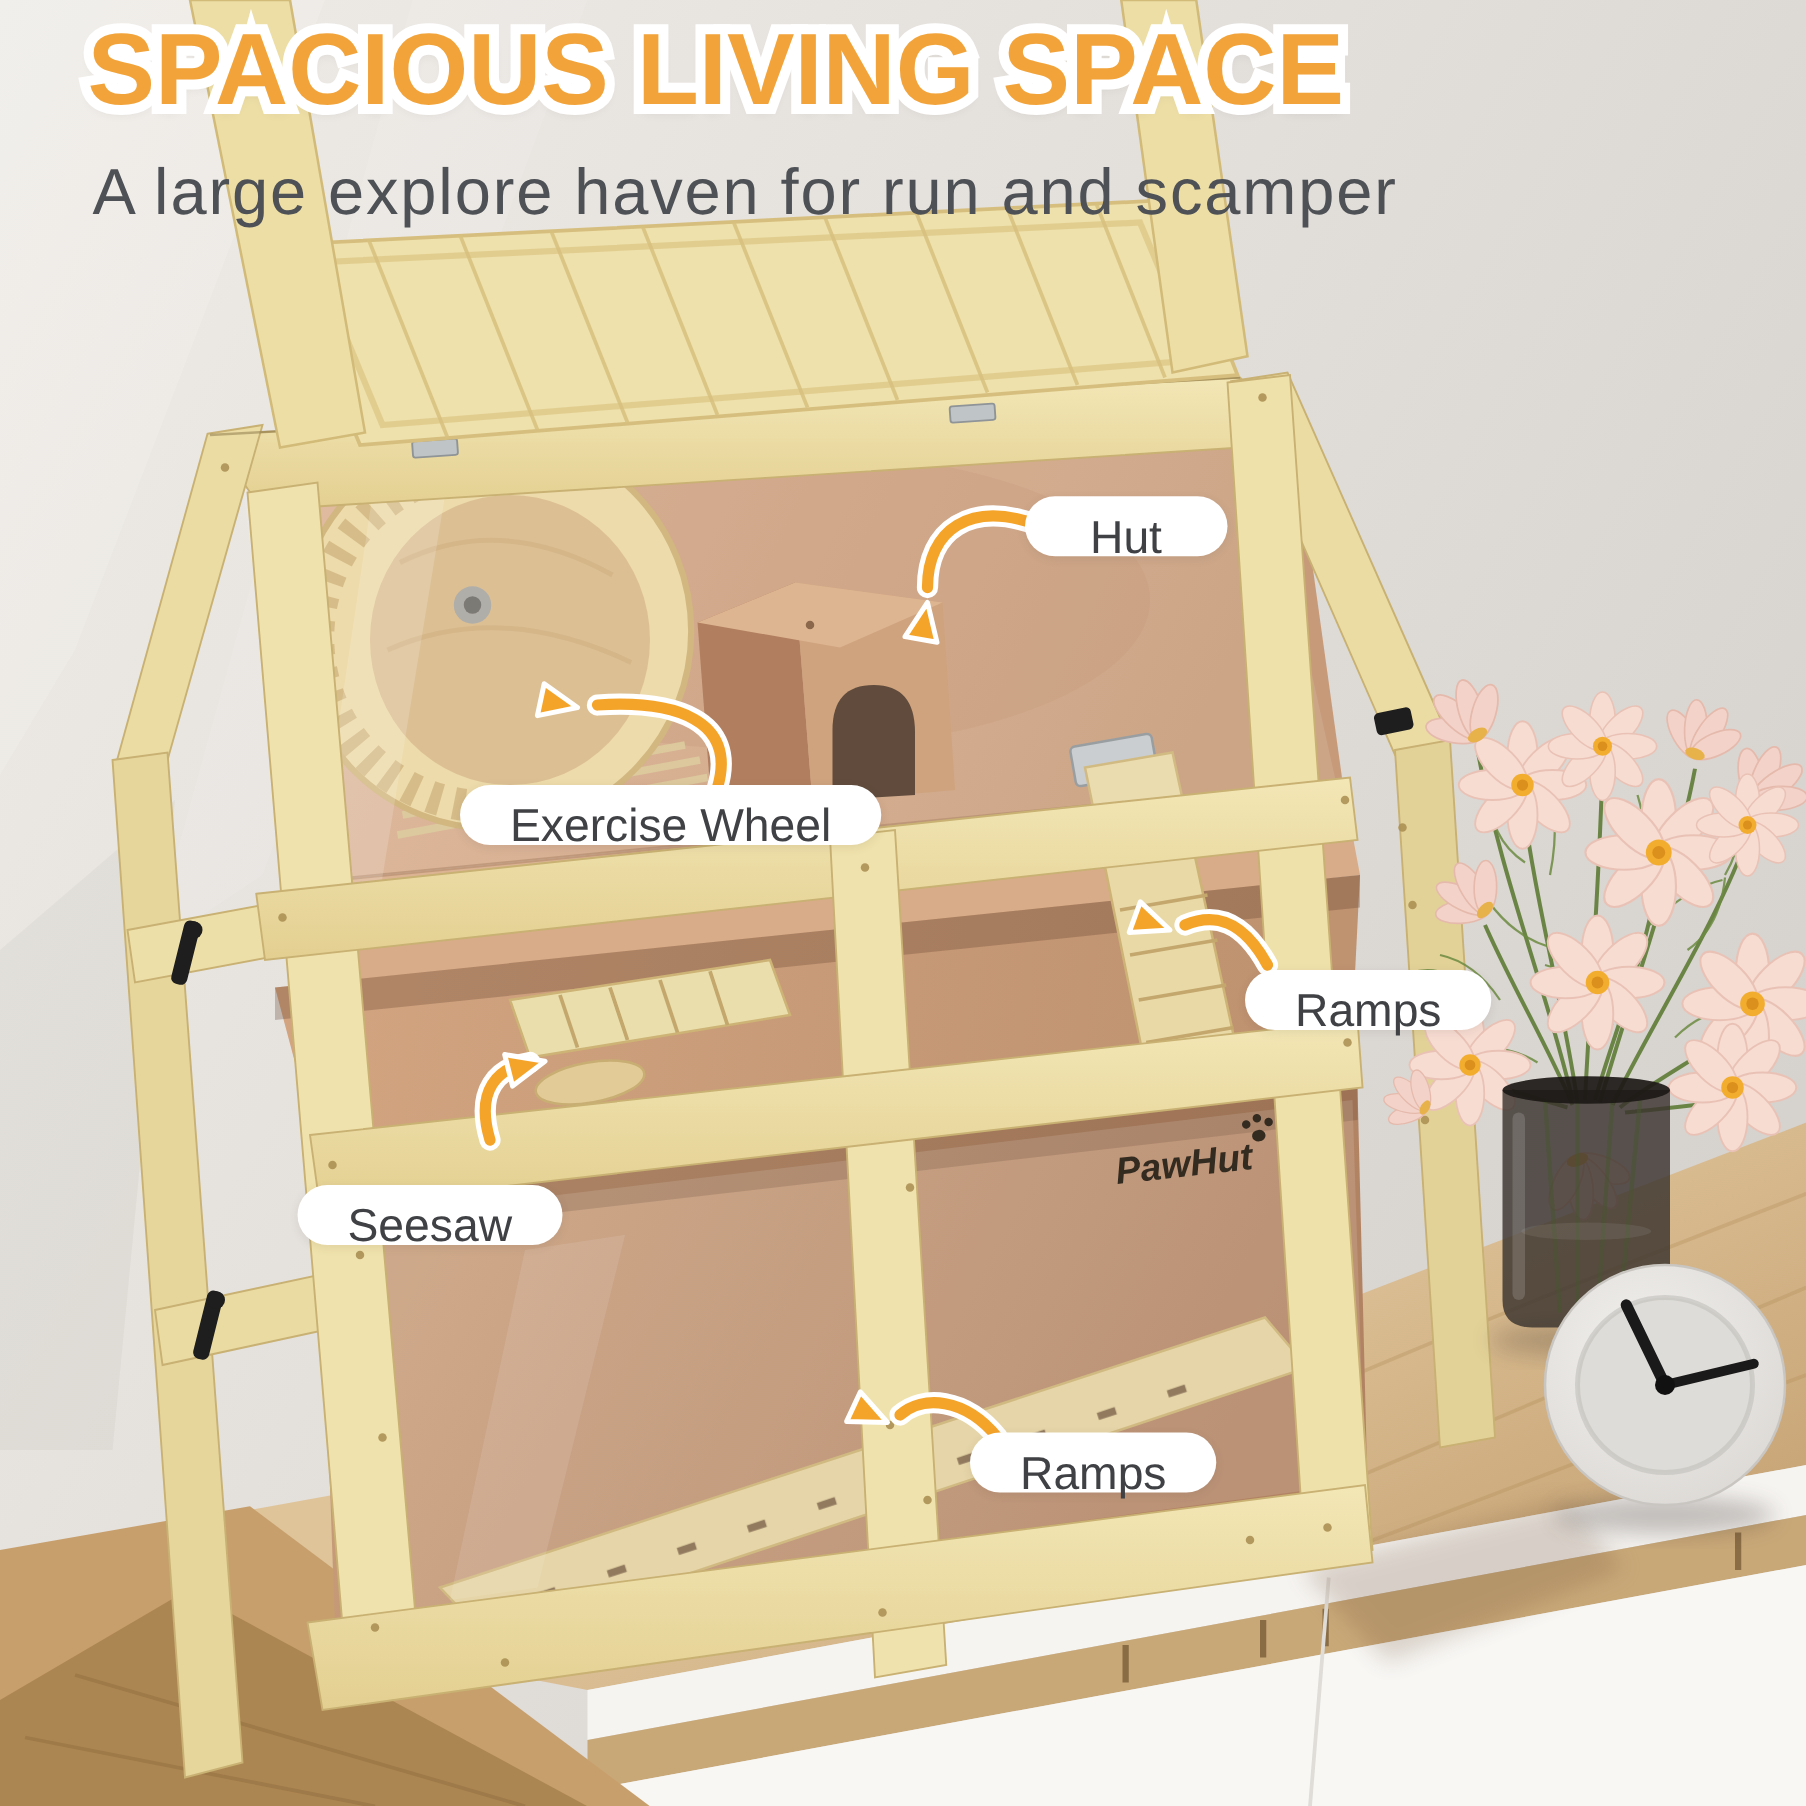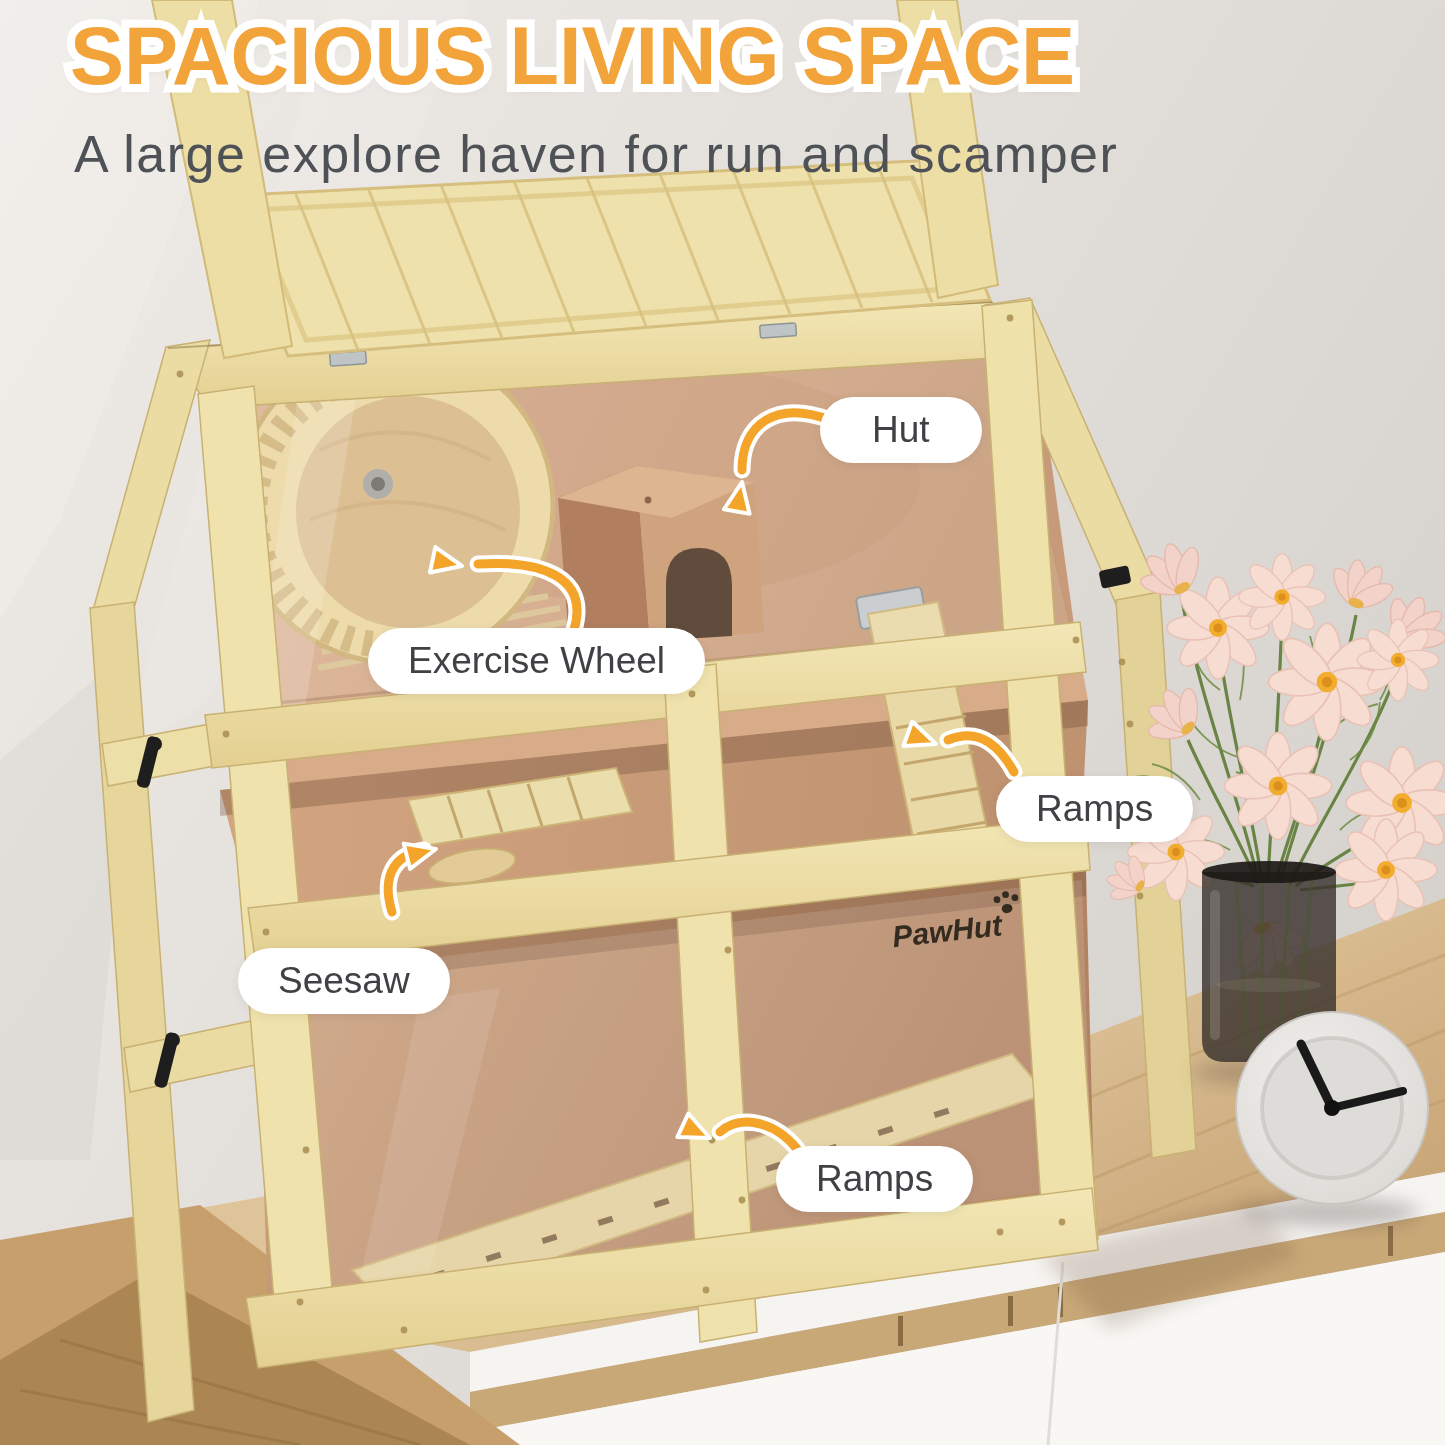--- a/index.html
+++ b/index.html
@@ -10,21 +10,21 @@
   .headline{position:absolute;left:70px;top:14px;z-index:7;width:1120px;}
   .headline h1{position:relative;margin:0;font-size:81px;font-weight:bold;
                letter-spacing:0px;line-height:1.05;}
   .title-stroke{position:absolute;left:0;top:0;color:#F2A43B;
                 -webkit-text-stroke:16px #ffffff;
                 text-shadow:0 4px 10px rgba(60,55,50,0.18);}
   .title-fill{position:relative;color:#F2A43B;}
   .subtitle{position:absolute;left:74px;top:124px;z-index:7;font-size:52px;
             color:#4E5155;letter-spacing:1.5px;}
   .pill{position:absolute;z-index:6;background:#FFFFFF;color:#3F4144;
-        font-size:37px;line-height:66px;height:66px;padding:0 40px;
+        font-size:37px;line-height:66px;height:48px;padding:0 40px;
         border-radius:34px;white-space:nowrap;
         box-shadow:0 2px 8px rgba(80,70,60,0.10);}
   .pill-hut{left:820px;top:397px;padding:0 52px;}
   .pill-wheel{left:368px;top:628px;text-align:right;}
   .pill-ramps-upper{left:996px;top:776px;}
   .pill-seesaw{left:238px;top:912px;margin-top:36px;}
   .pill-ramps-lower{left:776px;top:1146px;}
 </style>
 </head>
 <body>

